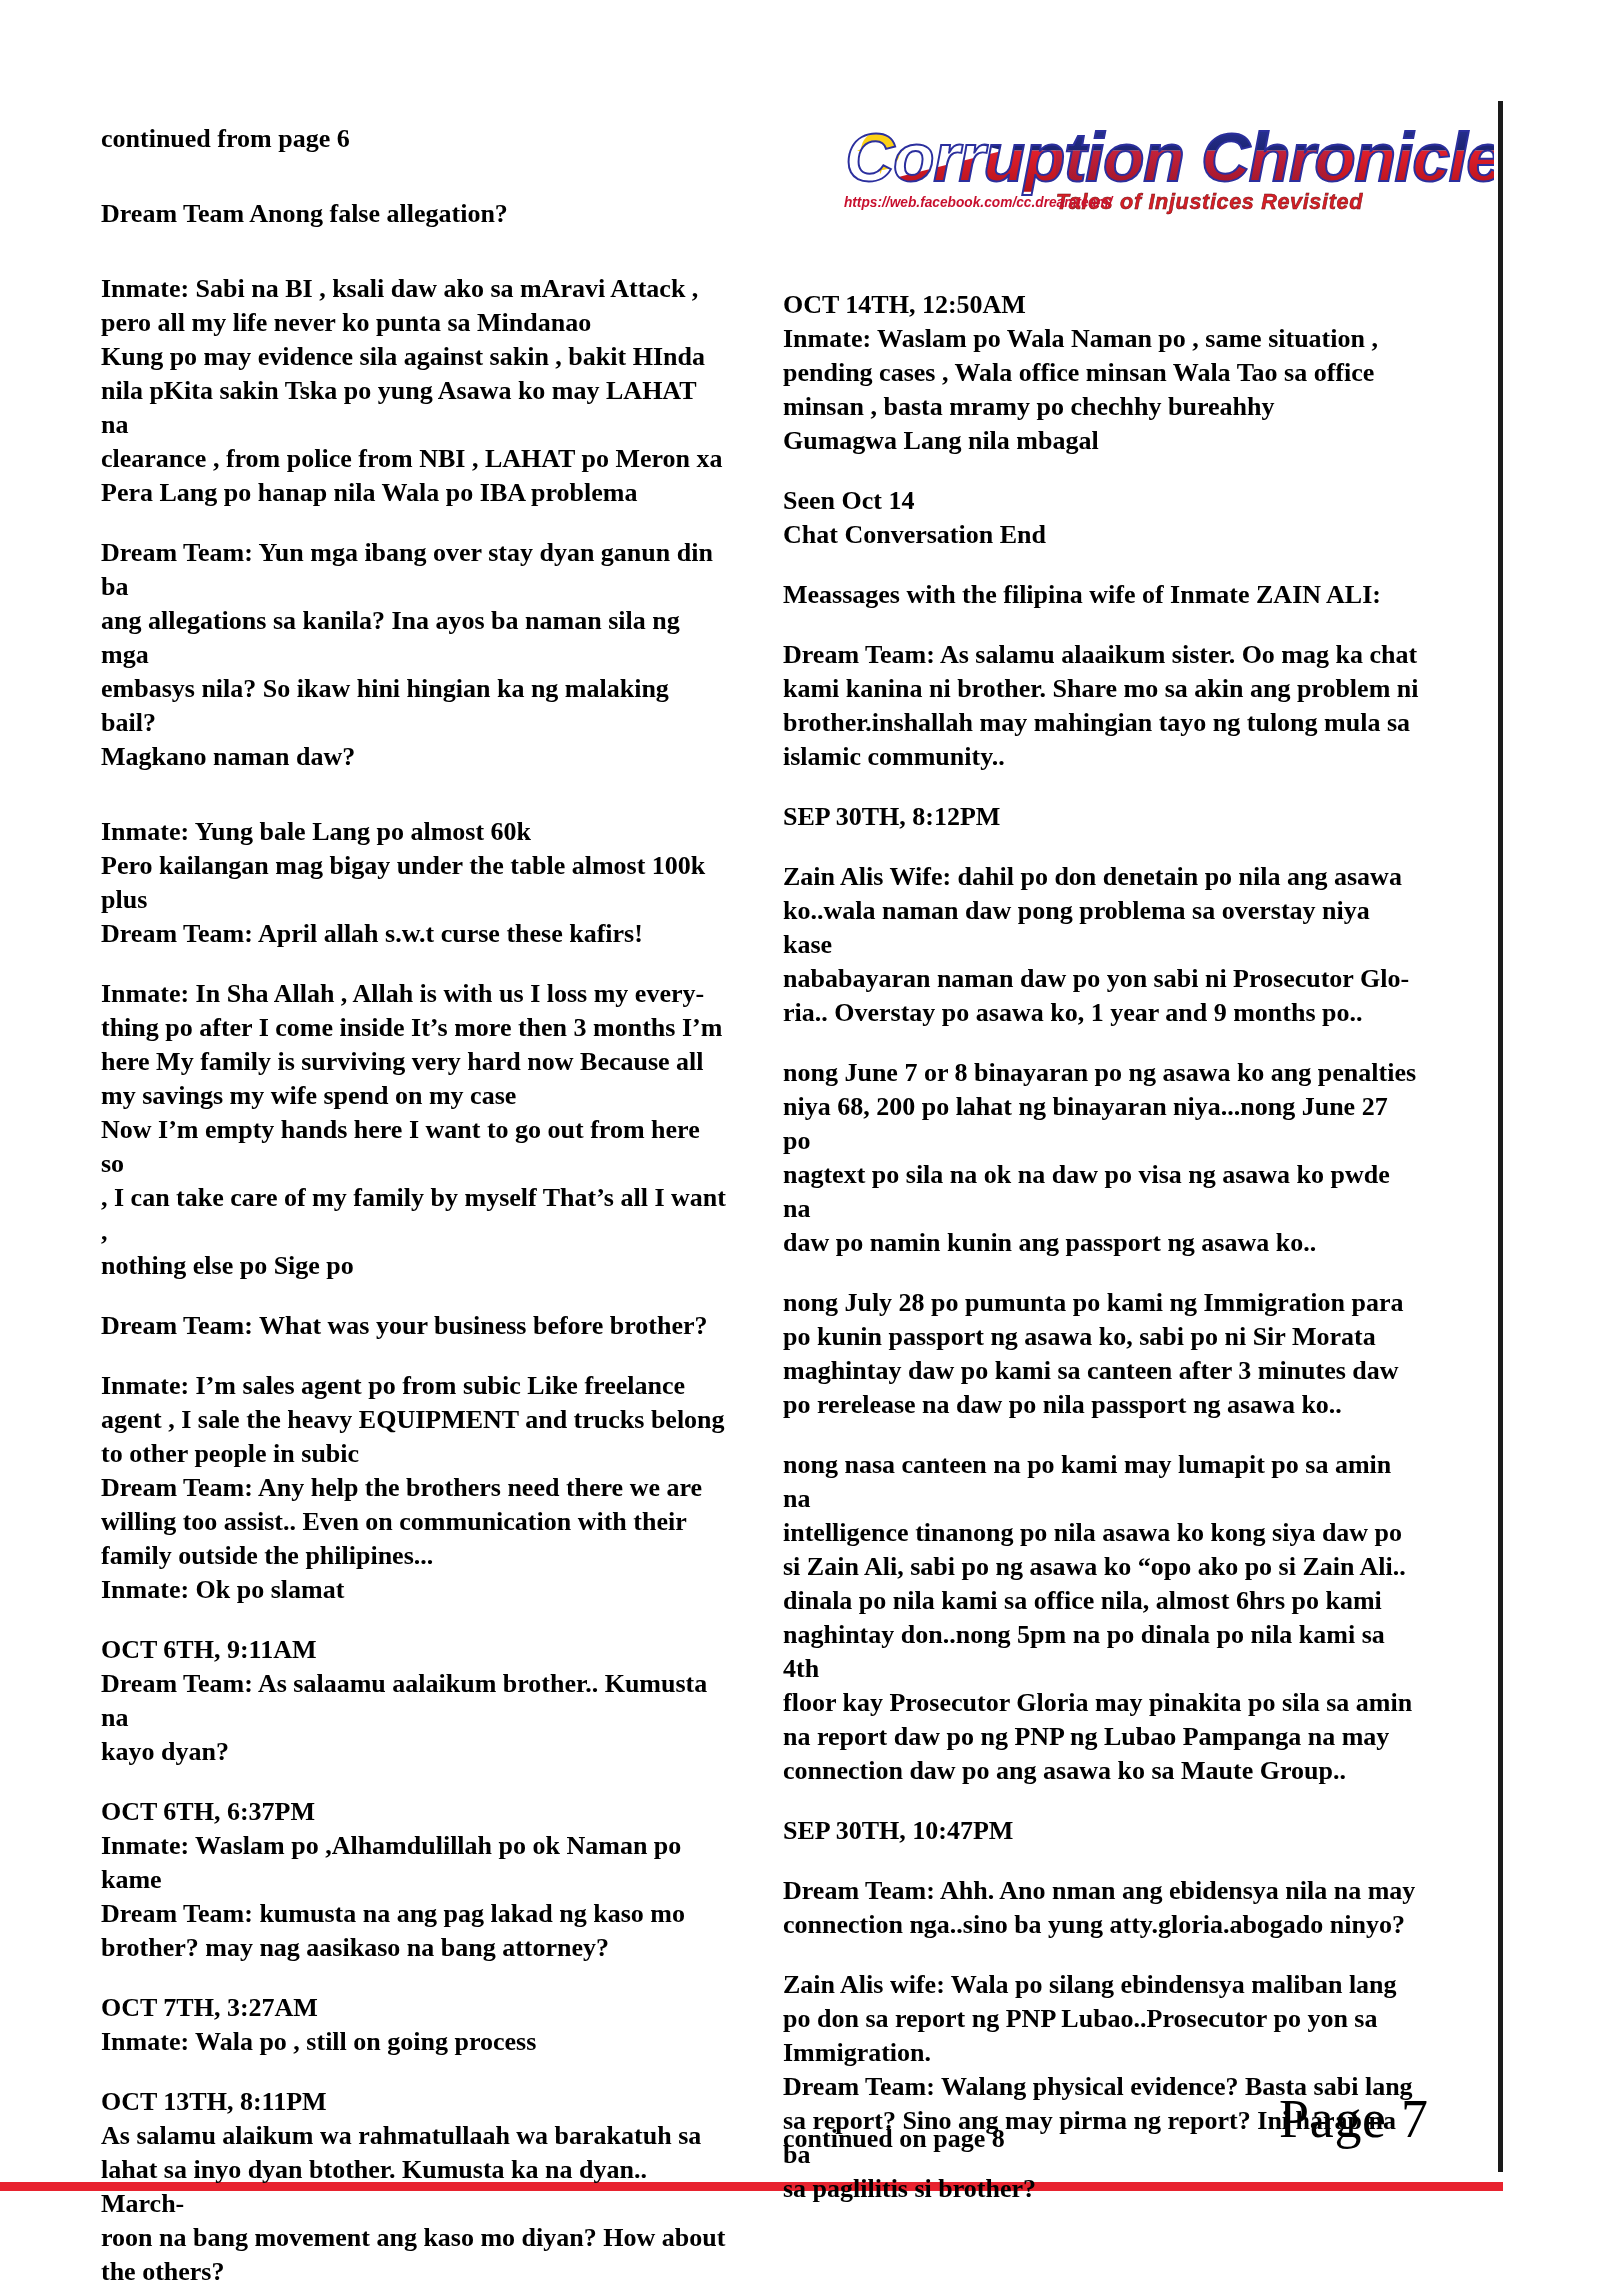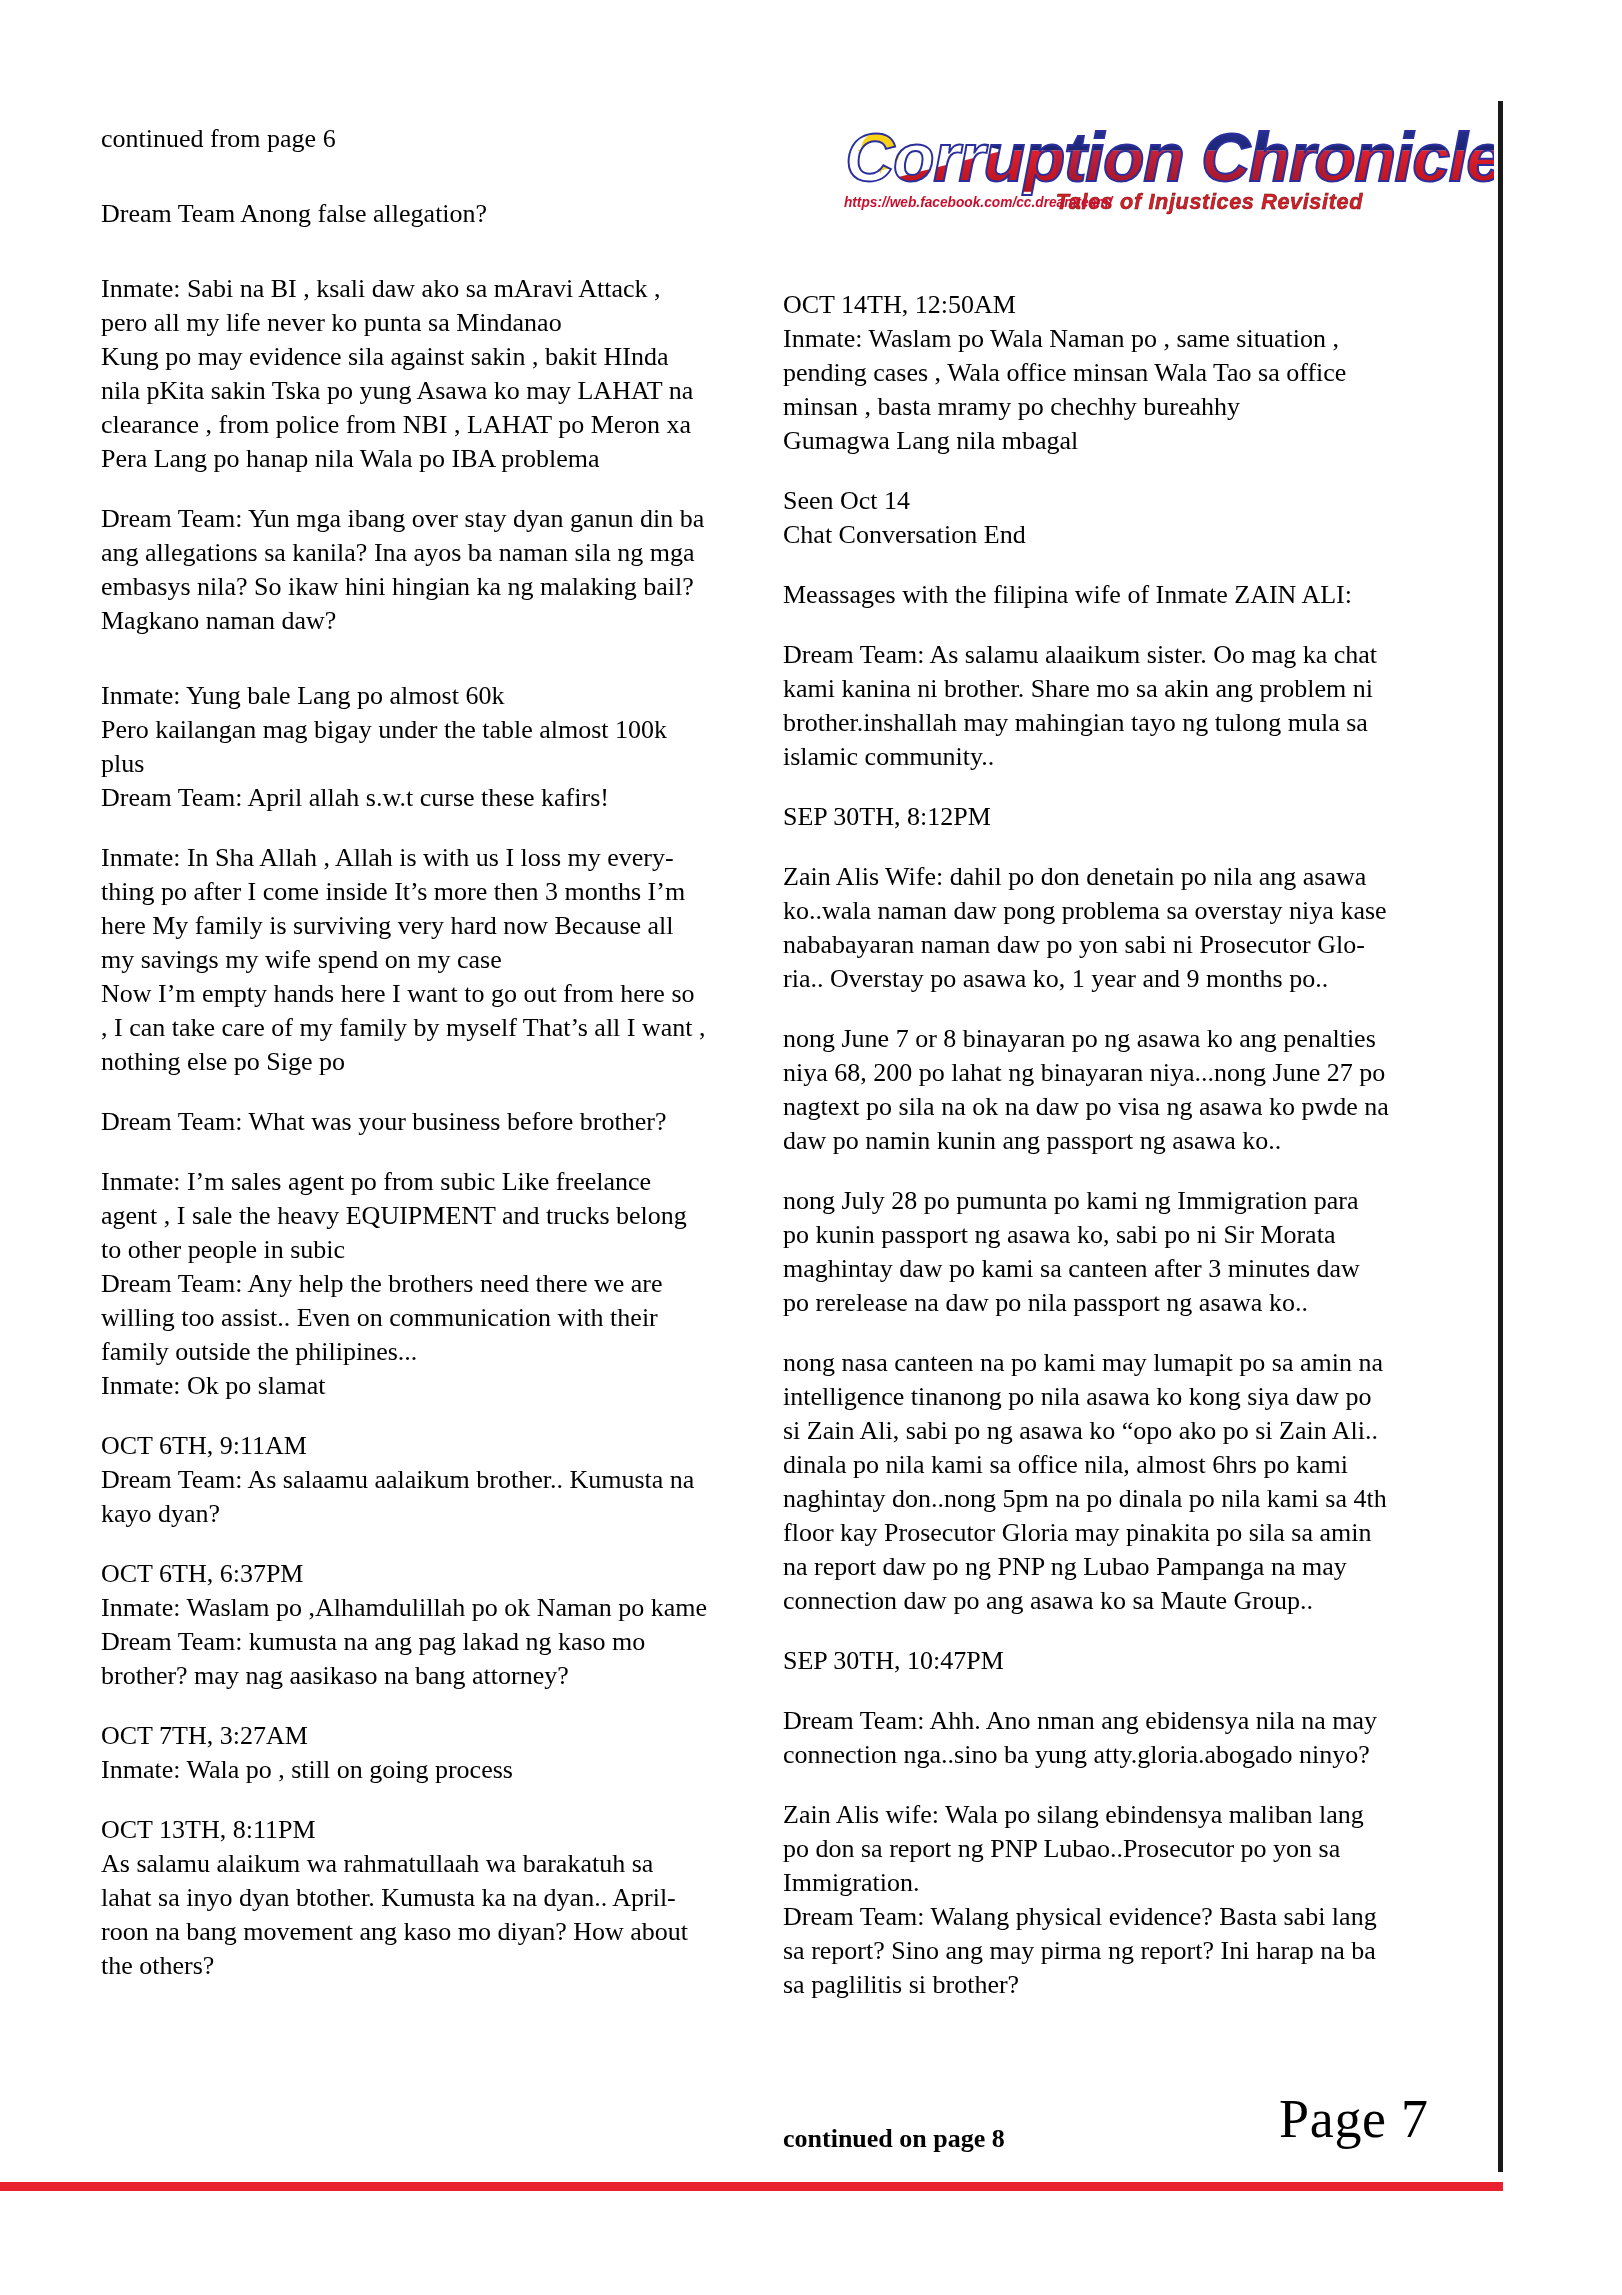--- a/index.html
+++ b/index.html
@@ -58,20 +58,21 @@
   }
   #col-right {
     left: 783px;
     top: 288px;
     width: 638px;
   }
 
   .para {
     margin: 0 0 26px 0;
     white-space: pre-line;
+    font-weight: bold;
   }
   .para.tight { margin-bottom: 0; }
   .para.gap-lg { margin-bottom: 41px; }
 
   
   #continued-on {
     position: absolute;
     left: 783px;
     top: 2123px;
     font-size: 26px;
@@ -162,21 +163,21 @@
 Dream Team: As salaamu aalaikum brother.. Kumusta na
 kayo dyan?</p>
   <p class="para">OCT 6TH, 6:37PM
 Inmate: Waslam po ,Alhamdulillah po ok Naman po kame
 Dream Team: kumusta na ang pag lakad ng kaso mo
 brother? may nag aasikaso na bang attorney?</p>
   <p class="para">OCT 7TH, 3:27AM
 Inmate: Wala po , still on going process</p>
   <p class="para tight">OCT 13TH, 8:11PM
 As salamu alaikum wa rahmatullaah wa barakatuh sa
-lahat sa inyo dyan btother. Kumusta ka na dyan.. April-
+lahat sa inyo dyan btother. Kumusta ka na dyan.. March-
 roon na bang movement ang kaso mo diyan? How about
 the others?</p>
 </div>
 
 <div id="col-right" class="column">
   <p class="para">OCT 14TH, 12:50AM
 Inmate: Waslam po  Wala Naman po , same situation ,
 pending cases , Wala office minsan Wala Tao sa office
 minsan , basta mramy po chechhy bureahhy
 Gumagwa Lang nila mbagal</p>

